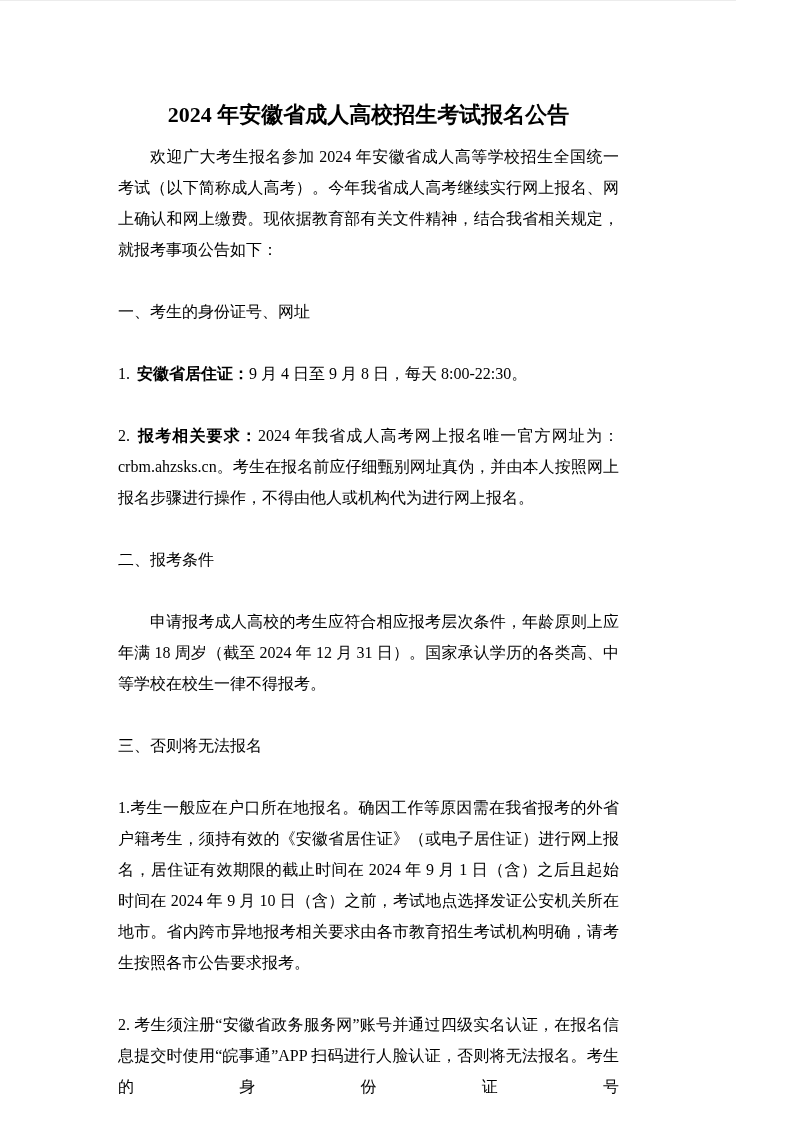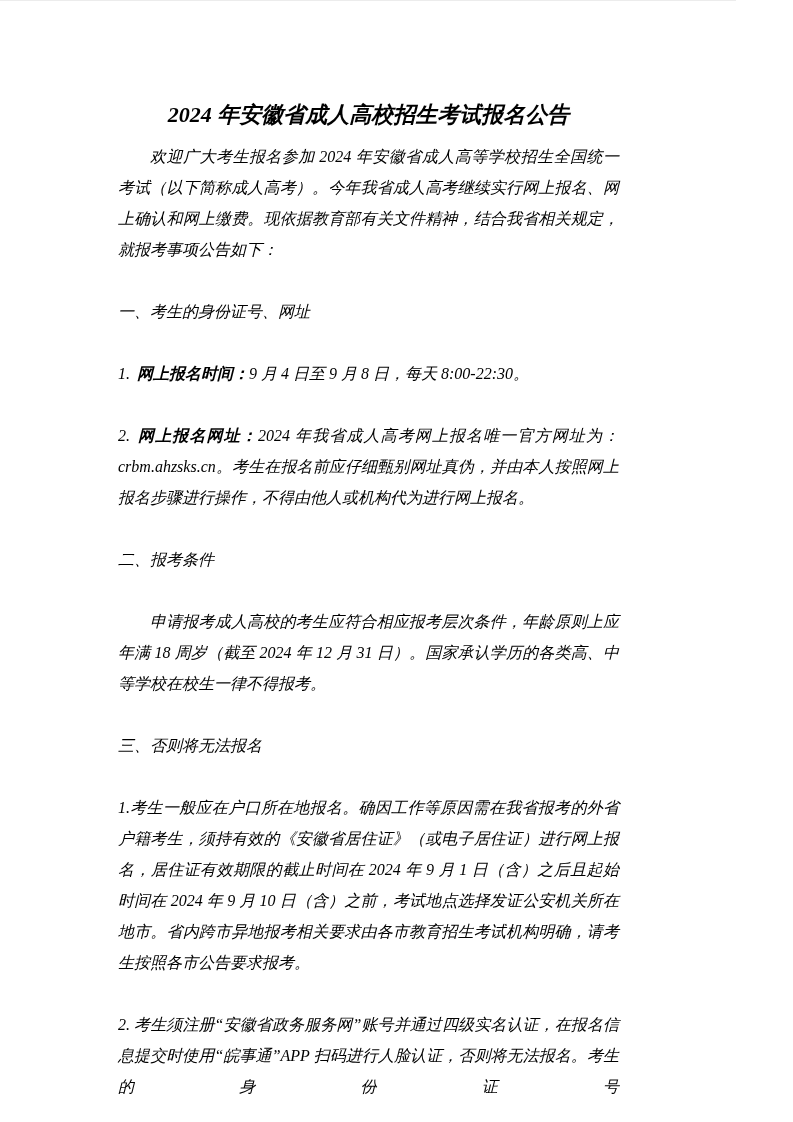--- a/index.html
+++ b/index.html
@@ -15,21 +15,20 @@
     color: #000000;
   }
   .page {
     box-sizing: border-box;
     width: 736px;
     height: 1122px;
     padding: 97px 117px 0 118px;
     background: #ffffff;
     border-top: 1px solid #ececec;
     overflow: hidden;
-    font-style: italic;
   }
   .doc-title {
     margin: 0;
     font-size: 22px;
     font-weight: bold;
     line-height: 33px;
     text-align: center;
     white-space: nowrap;
   }
   .para {
@@ -58,23 +57,23 @@
 <body>
 
 <div class="page">
 
   <h1 class="doc-title">2024 年安徽省成人高校招生考试报名公告</h1>
 
   <p class="para first indent">欢迎广大考生报名参加 2024 年安徽省成人高等学校招生全国统一考试（以下简称成人高考）。今年我省成人高考继续实行网上报名、网上确认和网上缴费。现依据教育部有关文件精神，结合我省相关规定，就报考事项公告如下：</p>
 
   <p class="para">一、考生的身份证号、网址</p>
 
-  <p class="para"><span class="num">1.</span><b class="lead">网上报名时间：</b><span>9 月 4 日至 9 月 8 日，每天 8:00-22:30。</span></p>
+  <p class="para"><span class="num">1.</span><b class="lead">安徽省居住证：</b><span>9 月 4 日至 9 月 8 日，每天 8:00-22:30。</span></p>
 
-  <p class="para"><span class="num">2.</span><b class="lead">网上报名网址：</b><span>2024 年我省成人高考网上报名唯一官方网址为：crbm.ahzsks.cn。考生在报名前应仔细甄别网址真伪，并由本人按照网上报名步骤进行操作，不得由他人或机构代为进行网上报名。</span></p>
+  <p class="para"><span class="num">2.</span><b class="lead">报考相关要求：</b><span>2024 年我省成人高考网上报名唯一官方网址为：crbm.ahzsks.cn。考生在报名前应仔细甄别网址真伪，并由本人按照网上报名步骤进行操作，不得由他人或机构代为进行网上报名。</span></p>
 
   <p class="para">二、报考条件</p>
 
   <p class="para indent">申请报考成人高校的考生应符合相应报考层次条件，年龄原则上应年满 18 周岁（截至 2024 年 12 月 31 日）。国家承认学历的各类高、中等学校在校生一律不得报考。</p>
 
   <p class="para">三、否则将无法报名</p>
 
   <p class="para">1.考生一般应在户口所在地报名。确因工作等原因需在我省报考的外省户籍考生，须持有效的《安徽省居住证》（或电子居住证）进行网上报名，居住证有效期限的截止时间在 2024 年 9 月 1 日（含）之后且起始时间在 2024 年 9 月 10 日（含）之前，考试地点选择发证公安机关所在地市。省内跨市异地报考相关要求由各市教育招生考试机构明确，请考生按照各市公告要求报考。</p>
 
   <p class="para force-last">2. 考生须注册“安徽省政务服务网”账号并通过四级实名认证，在报名信息提交时使用“皖事通”APP 扫码进行人脸认证，否则将无法报名。考生的身份证号</p>

